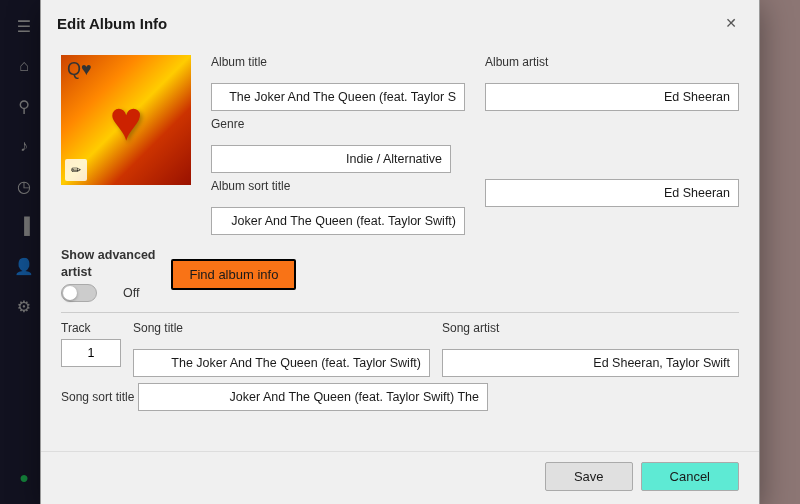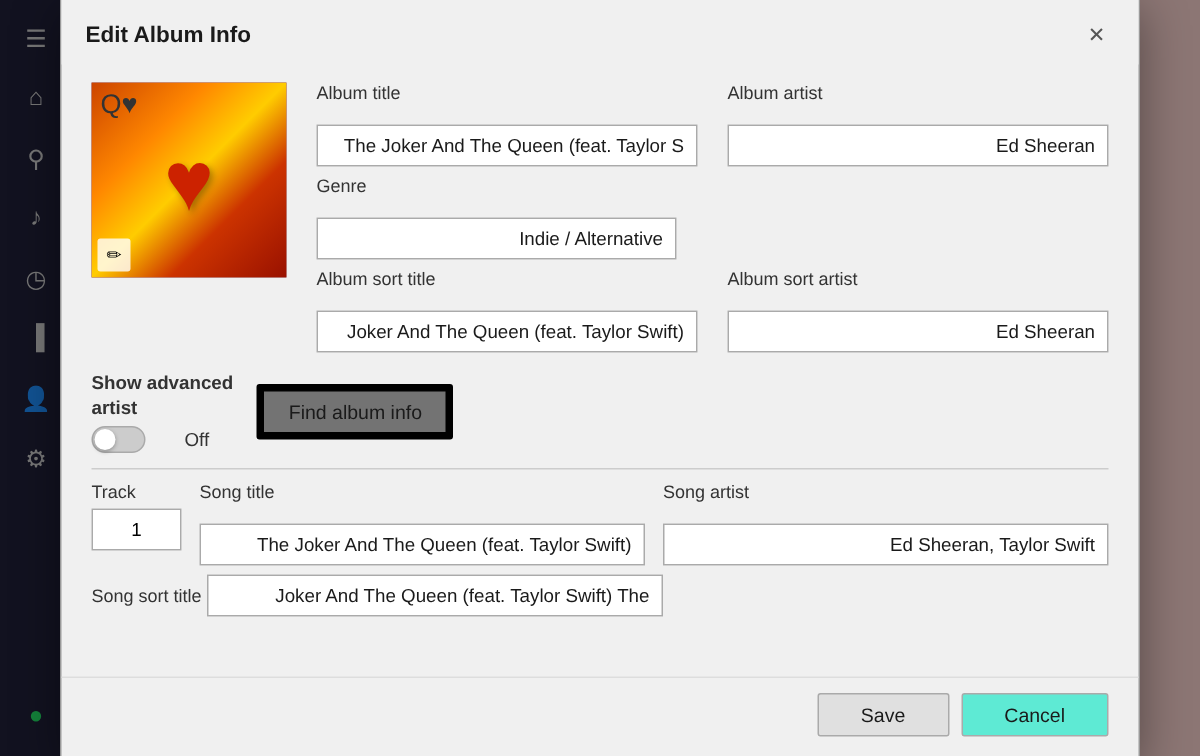--- a/index.html
+++ b/index.html
@@ -253,22 +253,22 @@
       left: 1px;
       box-shadow: 0 1px 3px rgba(0,0,0,0.3);
     }
     .toggle-off-label {
       font-size: 12.5px;
       color: #333;
     }
 
     .find-album-btn {
       padding: 6px 16px;
-      background: #737373;
-      border: 5px solid #000000;
+      background: #f97316;
+      border: 2px solid #000000;
       border-radius: 2px;
       font-size: 13px;
       cursor: pointer;
       font-family: inherit;
       color: #1a1a1a;
     }
 
     
     .track-row {
       display: flex;
@@ -387,21 +387,20 @@
               <input class="field-input" type="text" value="Indie / Alternative" style="">
             </div>
           </div>
 
           <div class="fields-row">
             <div class="field-group">
               <label class="field-label">Album sort title</label>
               <input class="field-input" type="text" value="Joker And The Queen (feat. Taylor Swift)" style="">
             </div>
             <div class="field-group">
-              <label class="field-label">Album sort artist</label>
               <input class="field-input" type="text" value="Ed Sheeran" style="">
             </div>
           </div>
         </div>
       </div>
 
       <div class="advanced-row">
         <div class="advanced-label-group">
           <span class="advanced-label">Show advanced</span>
           <span class="advanced-label">artist</span>
@@ -427,21 +426,21 @@
           <input class="field-input" type="text" value="The Joker And The Queen (feat. Taylor Swift)" style="">
         </div>
         <div class="field-group">
           <label class="field-label">Song artist</label>
           <input class="field-input" type="text" value="Ed Sheeran, Taylor Swift" style="">
         </div>
       </div>
 
       <div class="song-sort-row">
         <label class="field-label">Song sort title</label>
-        <input class="field-input" type="text" style="width: 304px;" value="Joker And The Queen (feat. Taylor Swift) The">
+        <input class="field-input" type="text" style="width: 350px;" value="Joker And The Queen (feat. Taylor Swift) The">
       </div>
     </div>
 
     <div class="dialog-footer">
       <button class="footer-btn save">Save</button>
       <button class="footer-btn cancel">Cancel</button>
     </div>
 
   </div>
 </div>

